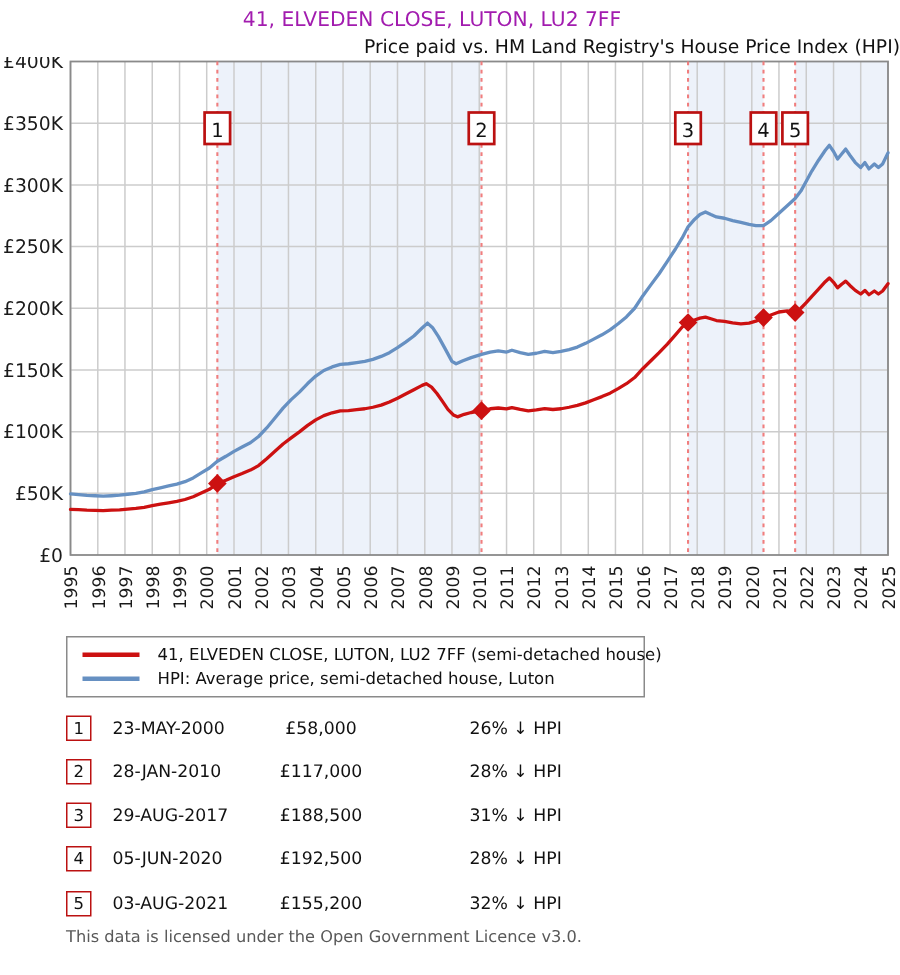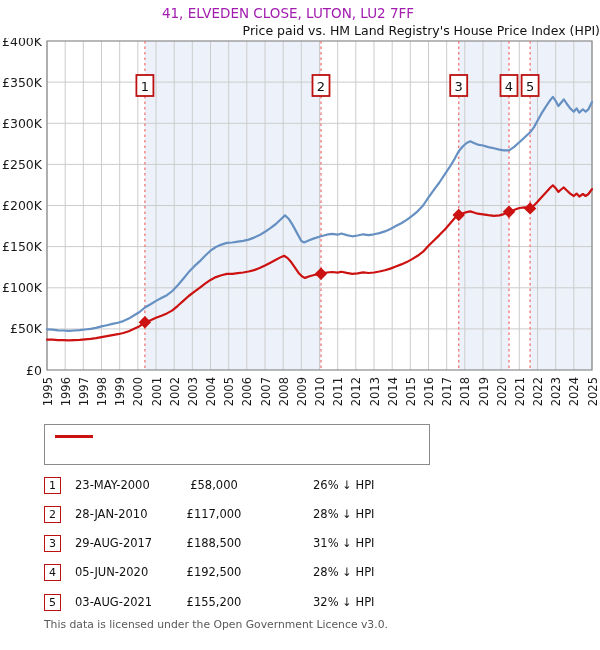--- a/index.html
+++ b/index.html
@@ -142,20 +142,25 @@
     <text x="523.8" y="339" text-anchor="end" font-size="11.5" fill="#1a1a1a" transform="rotate(-90 523.8 339)">2021</text>
     <text x="542.0" y="339" text-anchor="end" font-size="11.5" fill="#1a1a1a" transform="rotate(-90 542.0 339)">2022</text>
     <text x="560.2" y="339" text-anchor="end" font-size="11.5" fill="#1a1a1a" transform="rotate(-90 560.2 339)">2023</text>
     <text x="578.3" y="339" text-anchor="end" font-size="11.5" fill="#1a1a1a" transform="rotate(-90 578.3 339)">2024</text>
     <text x="596.5" y="339" text-anchor="end" font-size="11.5" fill="#1a1a1a" transform="rotate(-90 596.5 339)">2025</text>
   </svg>
 
 <div class="legend-box">
   <div class="legend-row">
     <span class="legend-swatch" style="border-top-color: rgb(204, 17, 17);"></span>
+    <span class="legend-label">41, ELVEDEN CLOSE, LUTON, LU2 7FF (semi-detached house)</span>
+  </div>
+  <div class="legend-row">
+    <span class="legend-swatch" style="border-top-color: rgb(102, 144, 194);"></span>
+    <span class="legend-label">HPI: Average price, semi-detached house, Luton</span>
   </div>
 </div>
 
 <div class="sales-table">
   <div class="sale-row" style="top:5px">
     <span class="sale-num">1</span>
     <span class="sale-date">23-MAY-2000</span>
     <span class="sale-price">£58,000</span>
     <span class="sale-hpi">26% ↓ HPI</span>
   </div>

